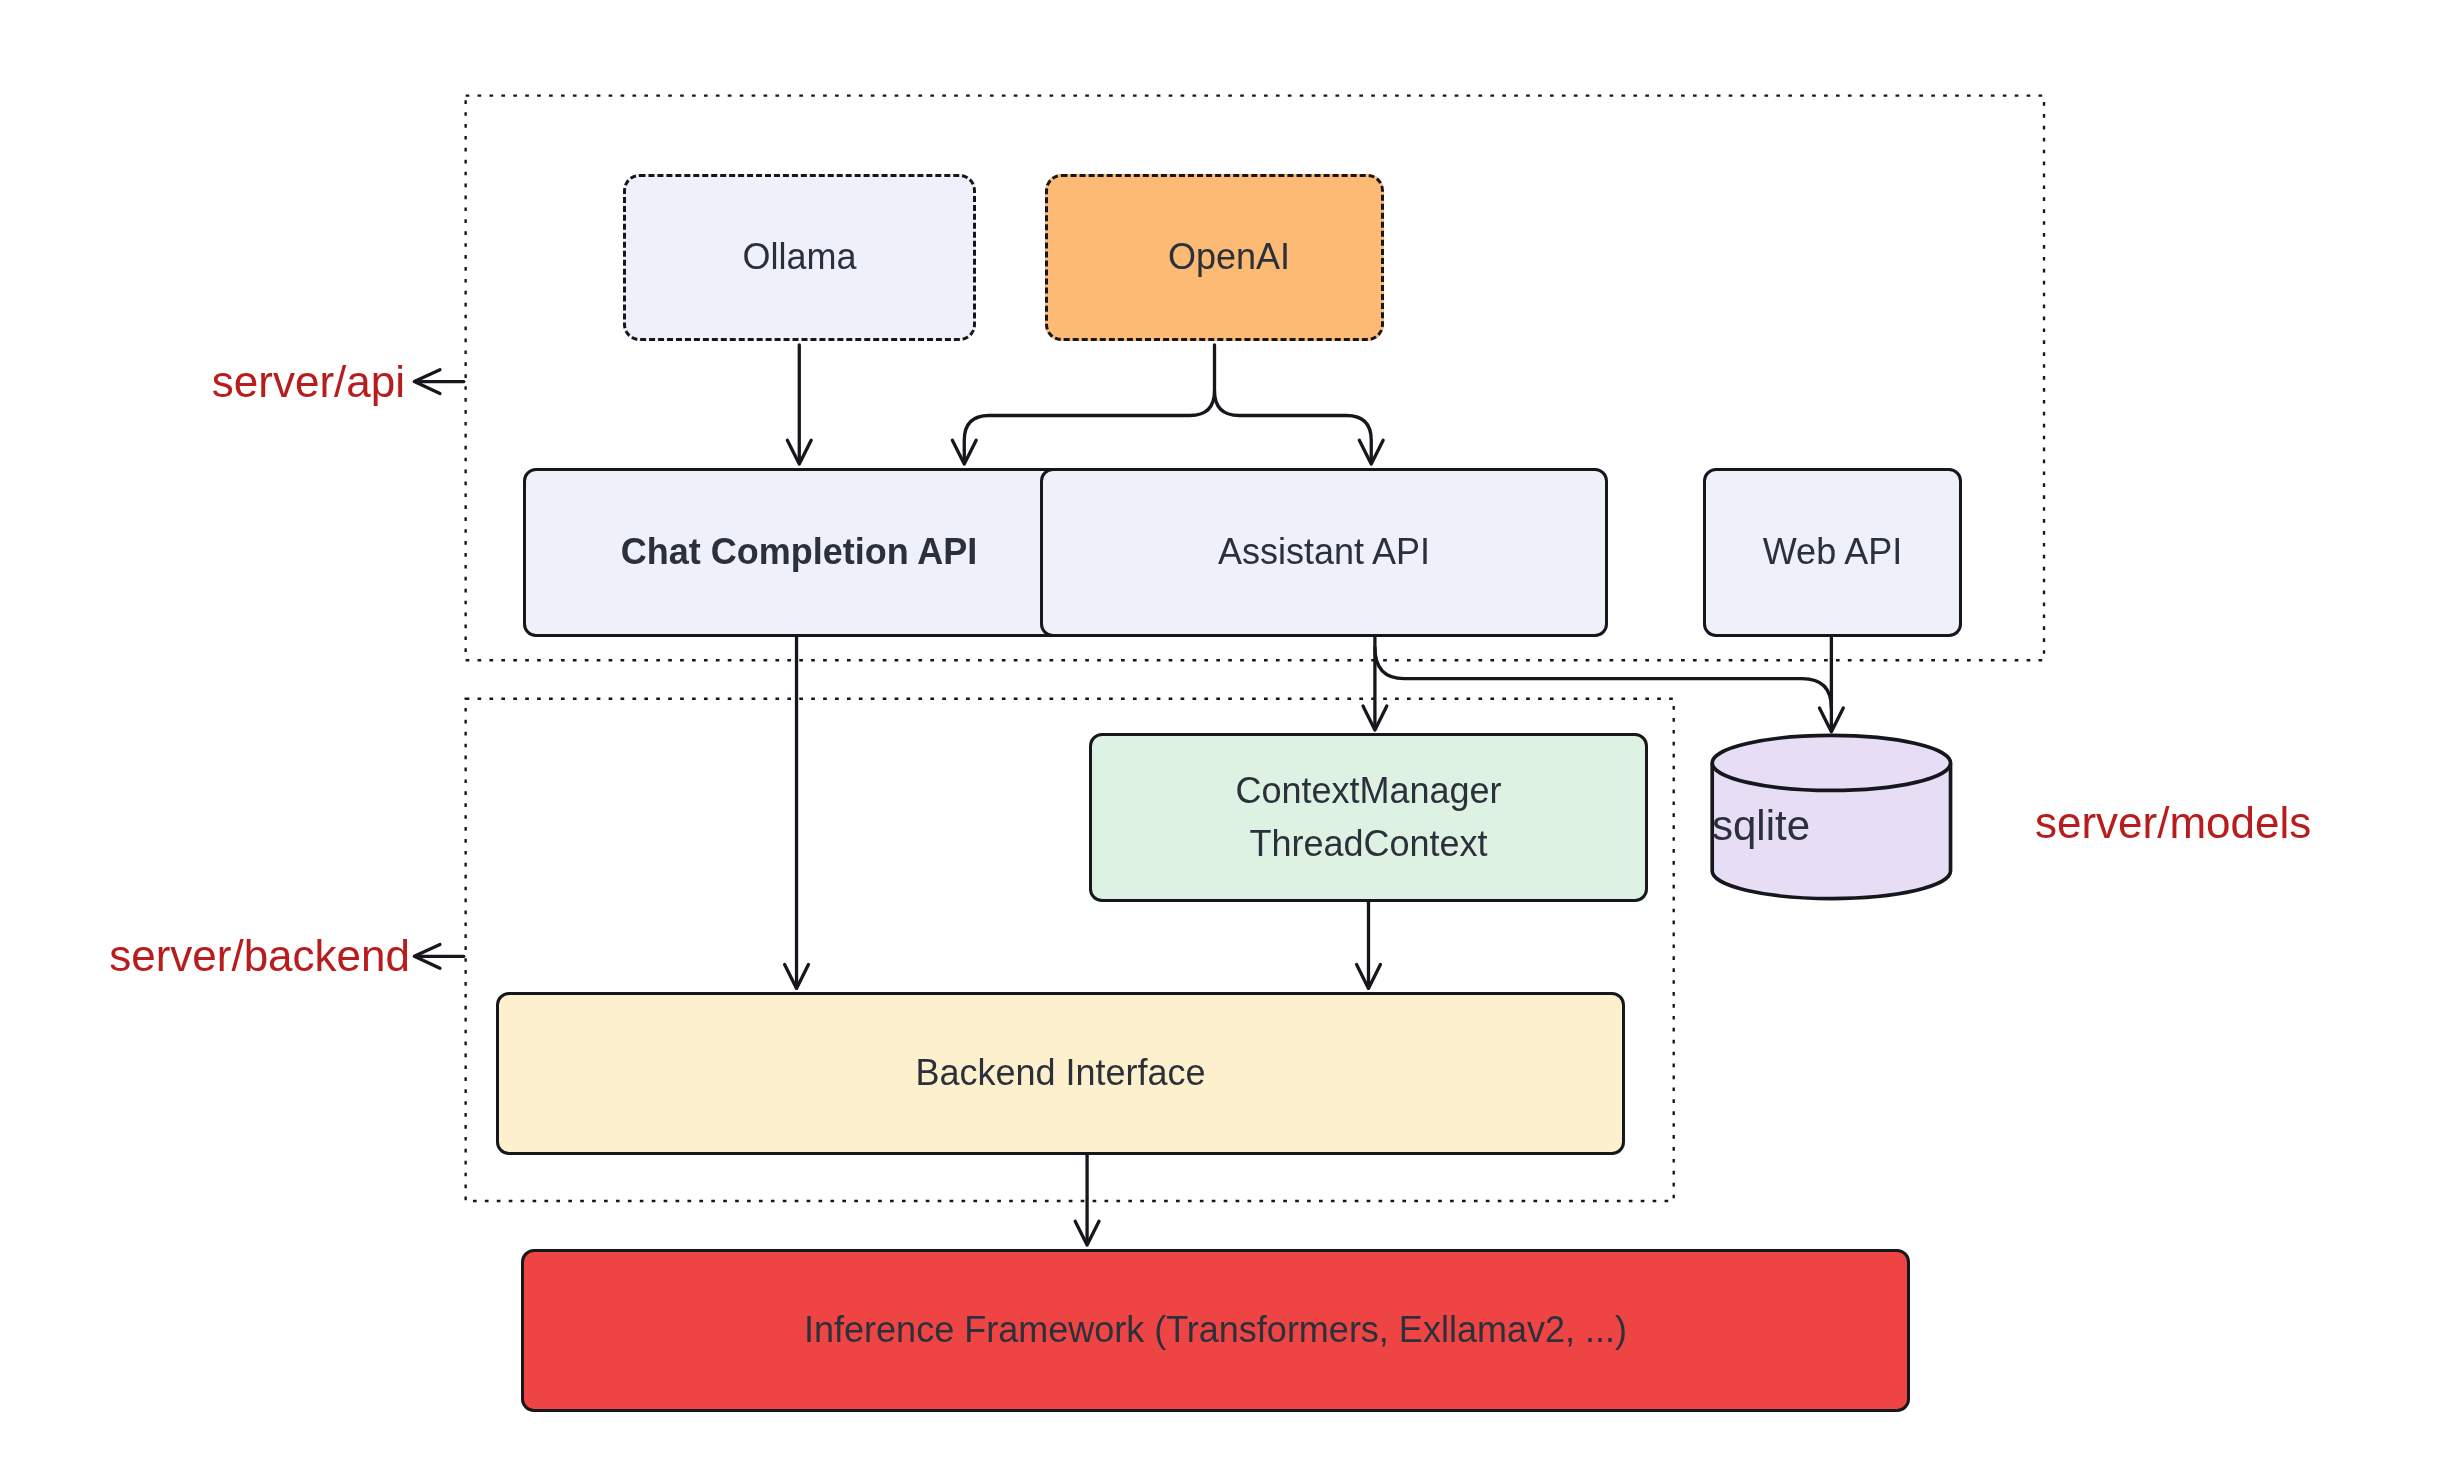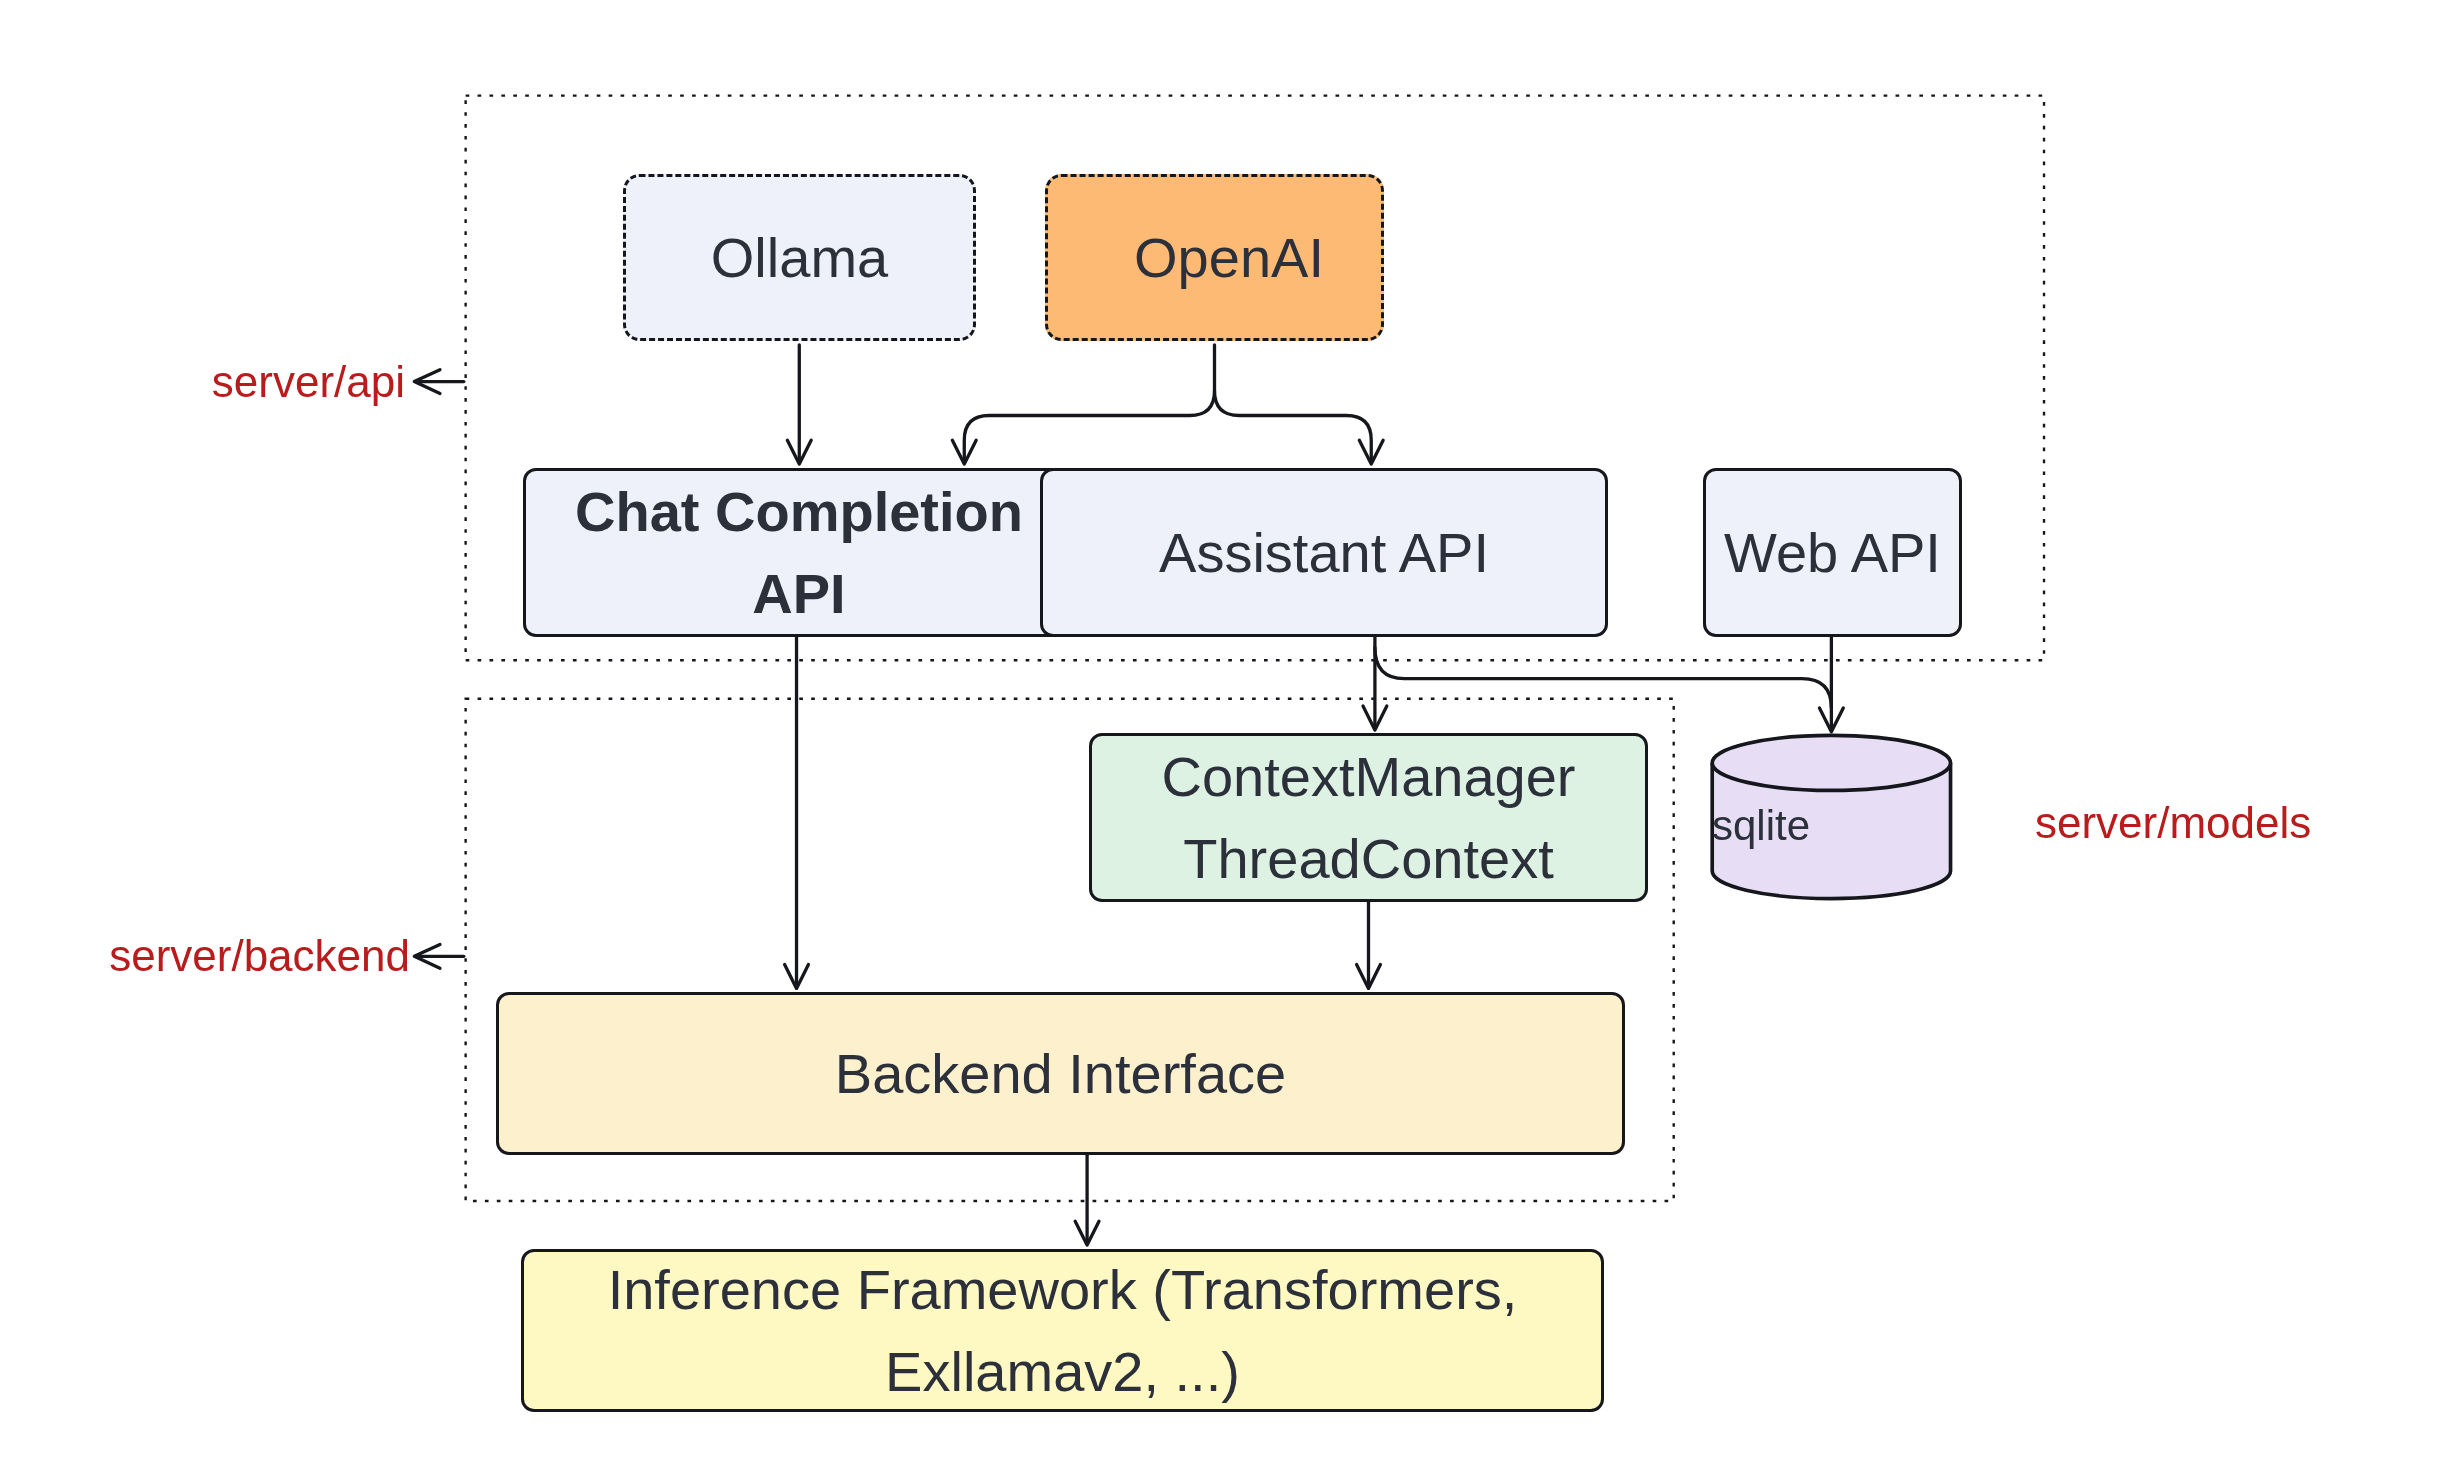--- a/index.html
+++ b/index.html
@@ -24,21 +24,21 @@
     pointer-events: none;
   }
   .node {
     position: absolute;
     display: flex;
     align-items: center;
     justify-content: center;
     text-align: center;
     border: 3.7px solid #15171c;
     border-radius: 13px;
-    font-size: 56px;
+    font-size: 36px;
     line-height: 1.45;
     color: #2b303b;
     box-sizing: border-box;
     z-index: 2;
   }
   .node.dashed {
     border: 3.7px dashed #15171c;
     border-radius: 16.5px;
   }
   .side-label {
@@ -135,21 +135,21 @@
     <span>
       <span style="display:block;">ContextManager</span>
       <span style="display:block;">ThreadContext</span>
     </span>
   </div>
 
   <div class="node" style="left: 496px; top: 992px; width: 1129px; height: 163px; background-color: rgb(253, 240, 205);">
     <span>Backend Interface</span>
   </div>
 
-  <div class="node" style="left: 521px; top: 1249px; width: 1083px; height: 163px; background-color: #fef9c3;">
+  <div class="node" style="left: 521px; top: 1249px; width: 1389px; height: 163px; background-color: #ef4444;">
     <span>Inference Framework (Transformers, Exllamav2, ...)</span>
   </div>
 
   <div class="cyl-label" style="left:1712px; top:802px; width:238px;">sqlite</div>
 
   <div class="side-label right-align" style="left:128px; top:356px; width:277px;">server/api</div>
 
   <div class="side-label right-align" style="left:78px; top:930px; width:332px;">server/backend</div>
 
   <div class="side-label left-align" style="left:2035px; top:797px; width:385px;">server/models</div>

